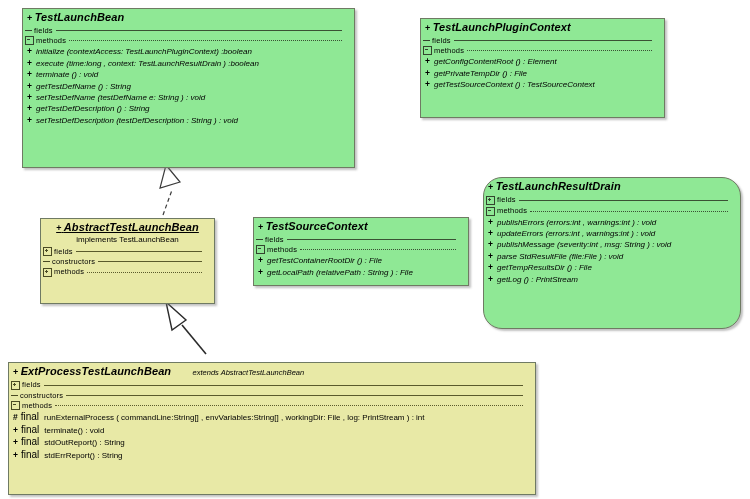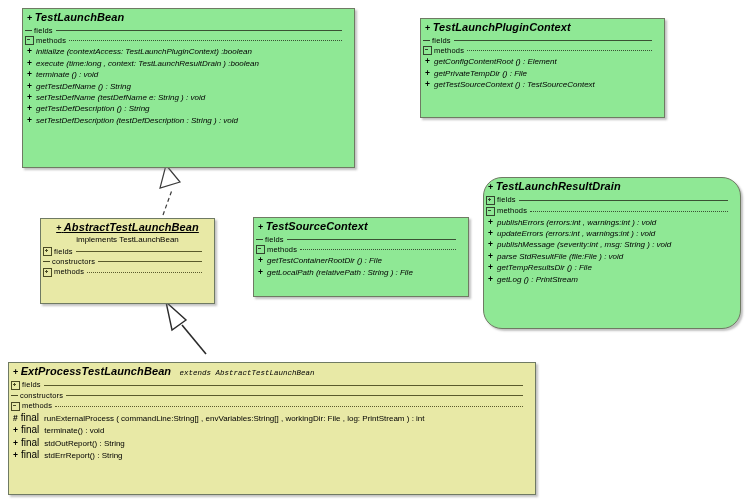--- a/index.html
+++ b/index.html
@@ -36,22 +36,21 @@
   .cls-name{
     font-weight:bold;
     font-style:italic;
     font-size:11px;
     letter-spacing:.1px;
   }
   .cls-ext{
     font-style:italic;
     font-size:7.5px;
     font-weight:normal;
-    margin-left:6px;
-    font-family:Liberation Mono, monospace;
+    margin-left:19px;
   }
   .cls-impl{
     font-size:8px;
     text-align:center;
     padding:0 4px 2px 4px;
     white-space:nowrap;
   }
 
   
   .sect{
@@ -262,21 +261,21 @@
     <div class="member">
         <span class="m-vis">+</span>
         <span class="m-sig">getTempResultsDir () : File</span>
       </div>
     <div class="member">
         <span class="m-vis">+</span>
         <span class="m-sig">getLog () : PrintStream</span>
       </div>
   </div>
 
-  <div class="uml-class green" style="left:253px;top:217px;width:216px;height:80px;">
+  <div class="uml-class green" style="left:253px;top:217px;width:216px;height:69px;">
     <div class="cls-title">
       <span class="vis">+</span>
       <span class="cls-name">TestSourceContext</span>
     </div>
     <div class="sect">
       <span class="toggle dash"></span>
       <span class="lbl">fields</span>
       <span class="rule"></span>
     </div>
     <div class="sect">

